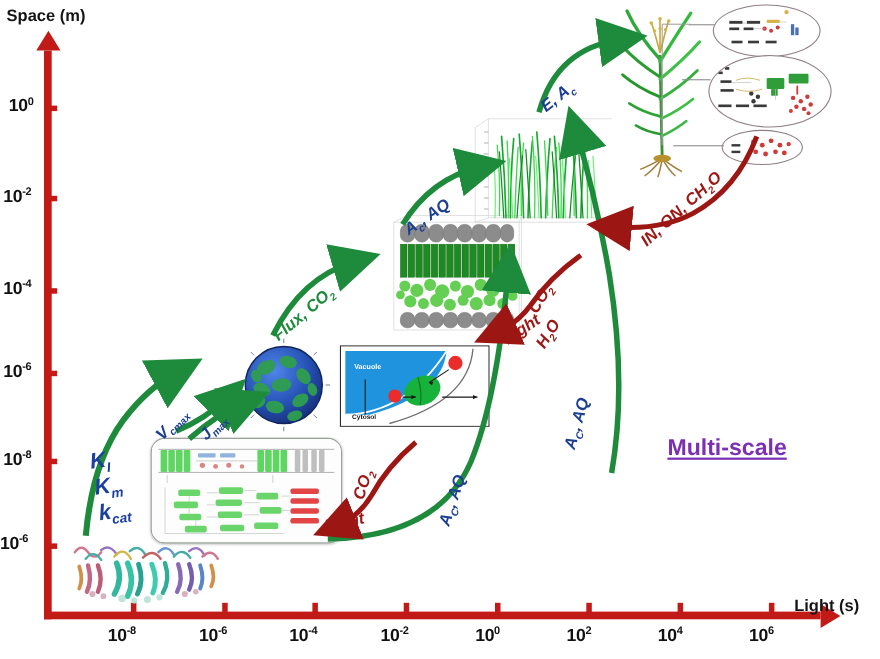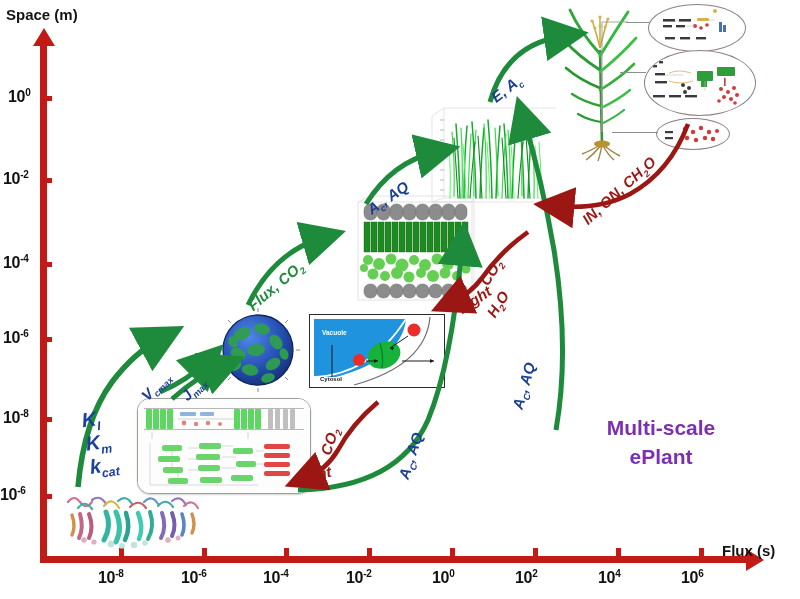--- a/index.html
+++ b/index.html
@@ -75,21 +75,21 @@
 <div id="stage">
 
   <div class="abs axis-title" style="left:6px;top:6px;">Space (m)</div>
 
   <div class="abs axis-line-v" style="left:40px;top:46px;width:7px;height:517px;"></div>
 
   <div class="abs arrowhead-up" style="left:32.5px;top:28px;"></div>
 
   <div class="abs axis-line-h" style="left:40px;top:556px;width:706px;height:7px;"></div>
   <div class="abs arrowhead-right" style="left:746px;top:548.5px;"></div>
-  <div class="abs axis-title" style="left:722px;top:542px;">Flux (s)</div>
+  <div class="abs axis-title" style="left:722px;top:542px;">Light (s)</div>
 
   <div class="abs tick-v" style="left:41px;top:96px;"></div>
   <div class="abs tick-label" style="left:8px;top:87px;">
     <span>10</span><sup>0</sup>
   </div>
 
   <div class="abs tick-v" style="left:41px;top:178px;"></div>
   <div class="abs tick-label" style="left:3px;top:169px;">
     <span>10</span><sup>-2</sup>
   </div>
@@ -713,18 +713,17 @@
   <div class="abs lbl lbl-red" style="left:493px;top:270px;transform:rotate(-58deg);transform-origin:left bottom;">
     <span>CO</span><sub>2</sub>
   </div>
 
   <div class="abs lbl lbl-red" style="left:500px;top:302px;transform:rotate(-58deg);transform-origin:left bottom;">
     <span>H</span><sub>2</sub><span>O</span>
   </div>
 
   <div class="abs lbl lbl-red" style="left:464px;top:300px;transform:rotate(-34deg);transform-origin:left bottom;">Light</div>
 
-  <div class="abs tagline" style="left:566px;top:414px;width:190px;">
+  <div class="abs tagline" style="left:566px;top:394px;width:190px;text-decoration:underline;">
     <div>Multi-scale</div>
-    <div>ePlant</div>
   </div>
 
 </div>
 
 </body></html>

